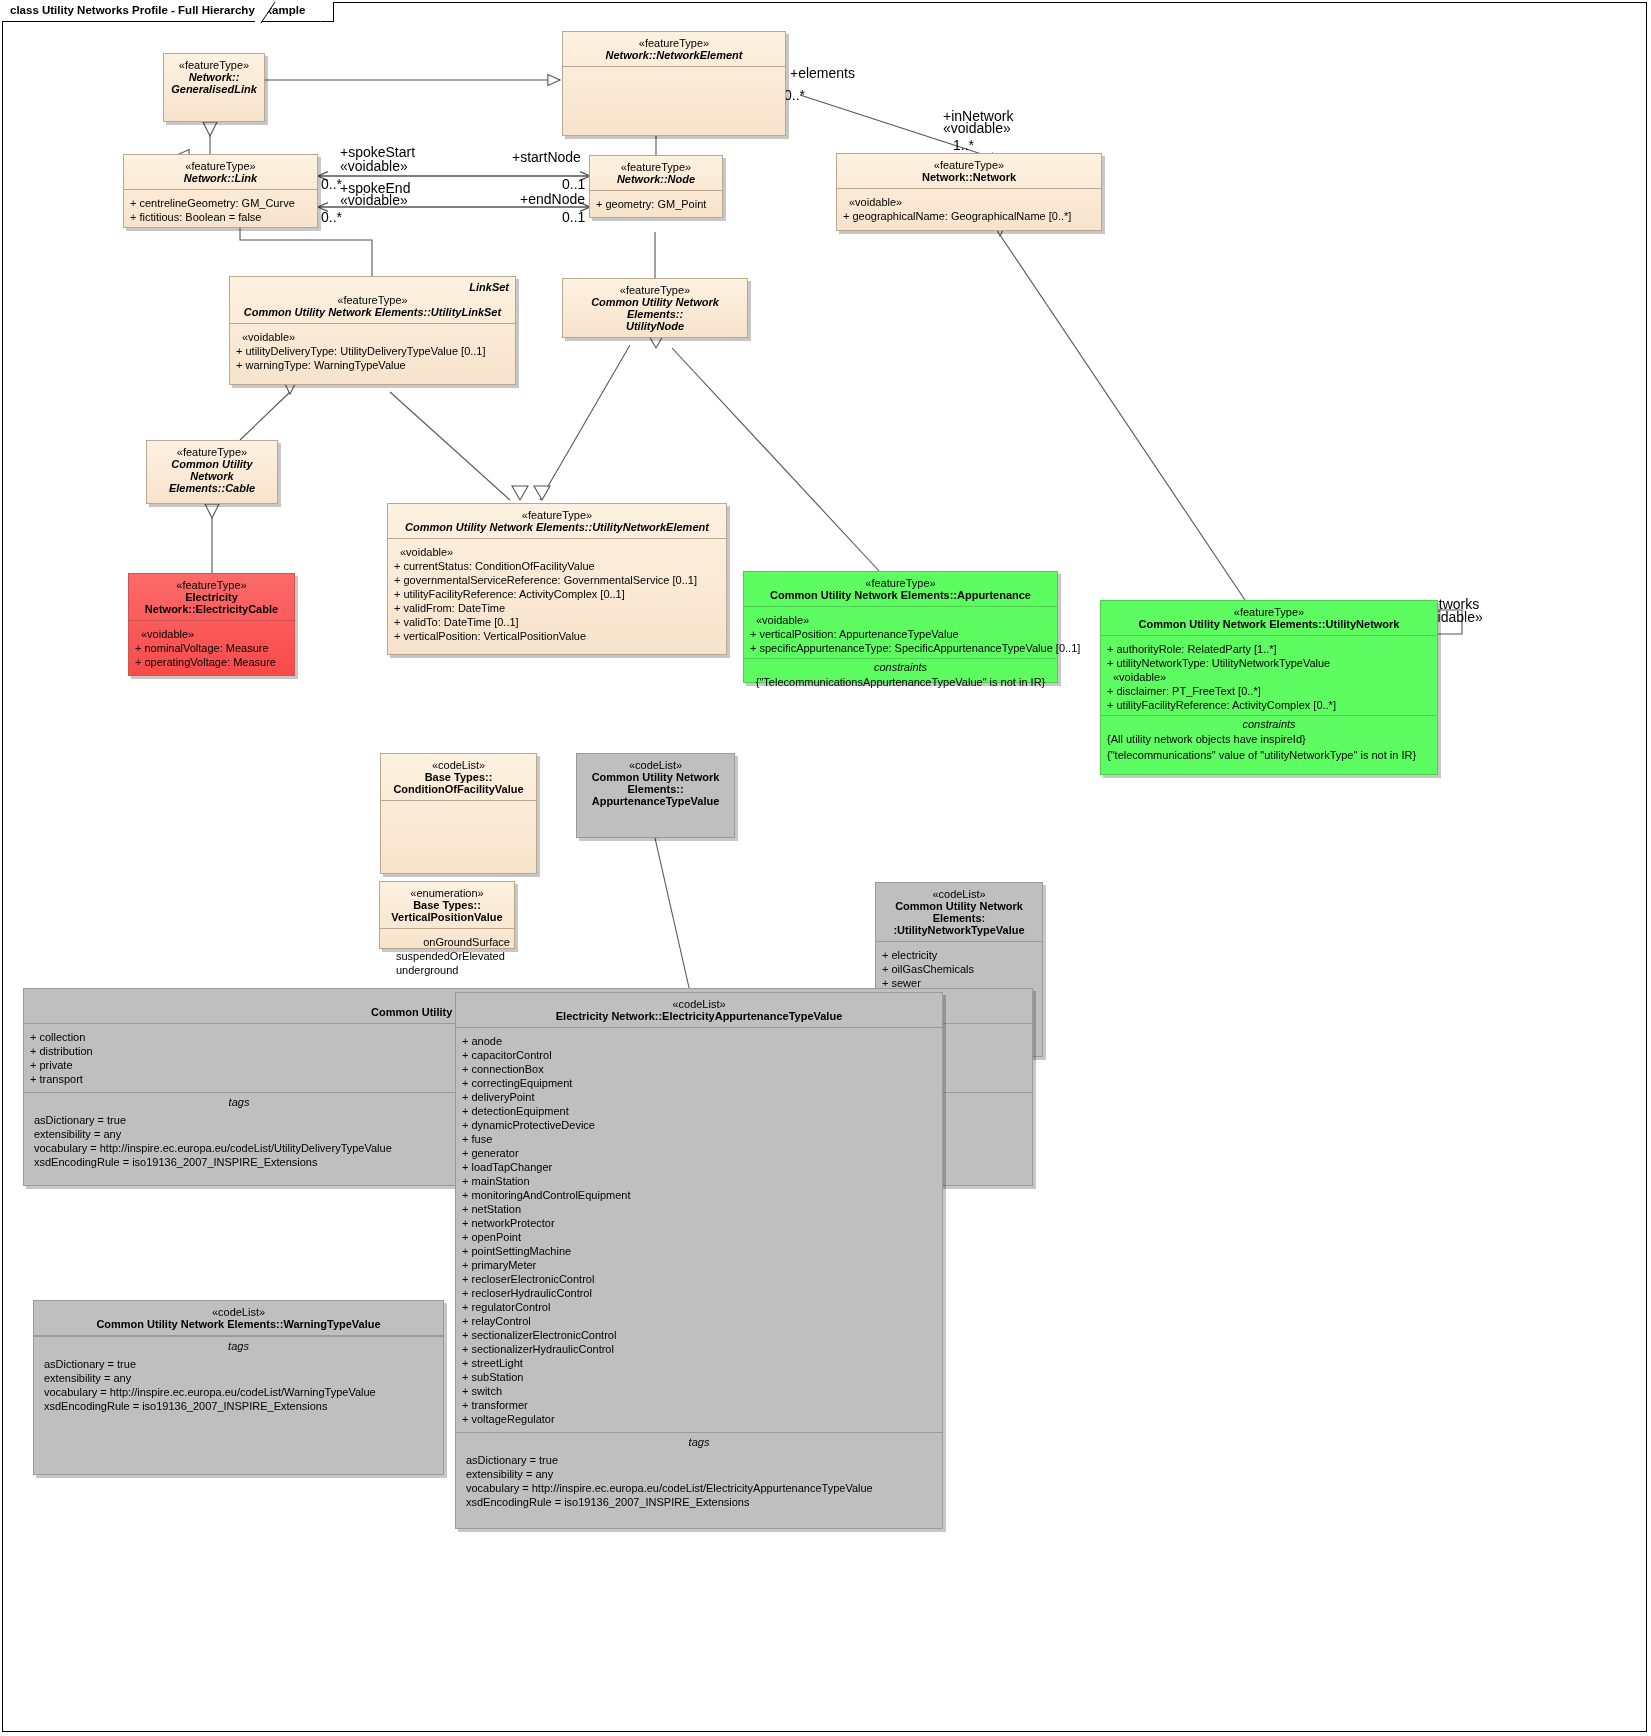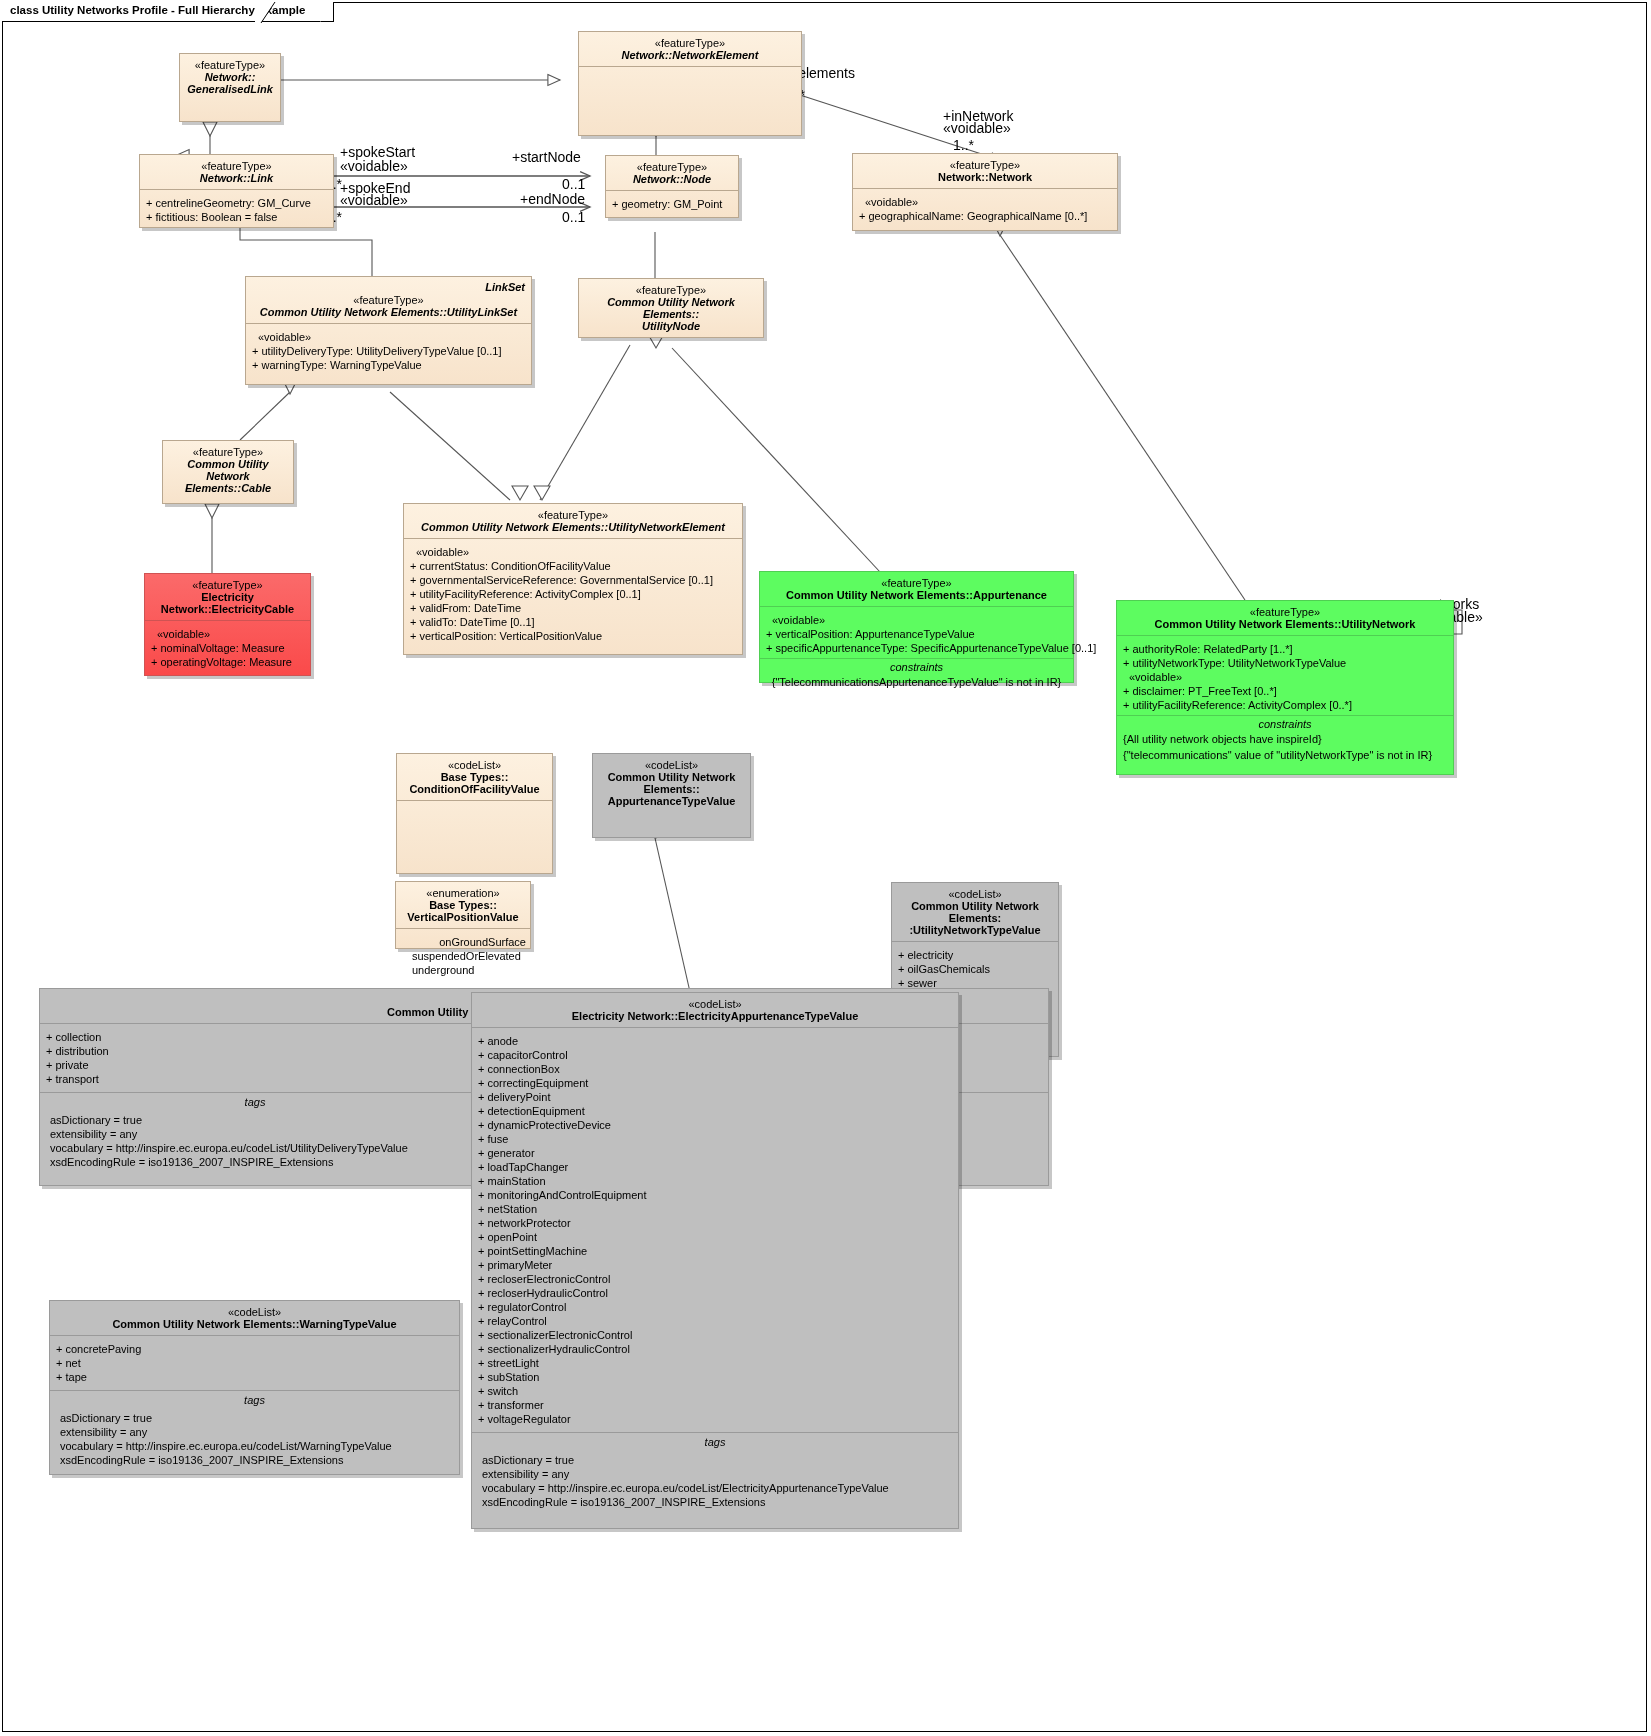--- a/index.html
+++ b/index.html
@@ -10,21 +10,21 @@
   .frame{position:absolute;left:2px;top:2px;width:1645px;height:1730px;border:1px solid #000;box-sizing:border-box;}
   .frame-tab{position:absolute;left:2px;top:2px;height:20px;background:#fff;border:1px solid #000;border-left:none;border-top:none;
              box-sizing:border-box;padding:2px 28px 2px 8px;font-size:11.5px;font-weight:bold;color:#000;white-space:nowrap;}
   .frame-tab:after{content:"";position:absolute;right:-1px;top:-1px;width:0;height:0;
                    border-left:14px solid #fff;border-bottom:21px solid transparent;}
   .tab-slant{position:absolute;left:255px;top:2px;width:22px;height:21px;overflow:hidden;}
   .tab-slant svg{display:block;}
 
   
   .cls{position:absolute;box-sizing:border-box;border:1px solid #808080;box-shadow:3px 3px 0 rgba(0,0,0,0.22);
-       font-size:11px;color:#000;line-height:12px;margin-left:16px;}
+       font-size:11px;color:#000;line-height:12px;}
   .cls.tan{background:linear-gradient(180deg,#fdf1e0 0%,#f7e3cb 100%);border-color:#b9a78f;}
   .cls.red{background:linear-gradient(180deg,#fb6a6a 0%,#fa4a4a 100%);border-color:#cf5353;}
   .cls.green{background:#5dfc60;border-color:#4fcf52;}
   .cls.grey{background:#bfbfbf;border-color:#9a9a9a;}
 
   .hdr{padding:5px 6px 5px 6px;text-align:center;}
   .hdr .stereo{font-size:11px;}
   .hdr .nm{font-weight:bold;}
   .hdr .nm.ital{font-style:italic;}
   .corner{position:absolute;right:6px;top:4px;font-style:italic;font-weight:bold;font-size:11px;}
@@ -361,25 +361,20 @@
       <div>xsdEncodingRule = iso19136_2007_INSPIRE_Extensions</div>
     </div>
   </div>
 
   <div class="cls grey" style="left:33px;top:1300px;width:411px;height:175px;overflow:hidden;">
     <div class="hdr">
       <div class="stereo">«codeList»</div>
       <div class="nm">Common Utility Network Elements::WarningTypeValue</div>
     </div>
     <div class="sep"></div>
-    <div class="cmp">
-      <div class="attr">+    concretePaving</div>
-      <div class="attr">+    net</div>
-      <div class="attr">+    tape</div>
-    </div>
     <div class="sep"></div>
     <div class="tags-title">tags</div>
     <div class="tags-body">
       <div>asDictionary = true</div>
       <div>extensibility = any</div>
       <div>vocabulary = http://inspire.ec.europa.eu/codeList/WarningTypeValue</div>
       <div>xsdEncodingRule = iso19136_2007_INSPIRE_Extensions</div>
     </div>
   </div>
 

